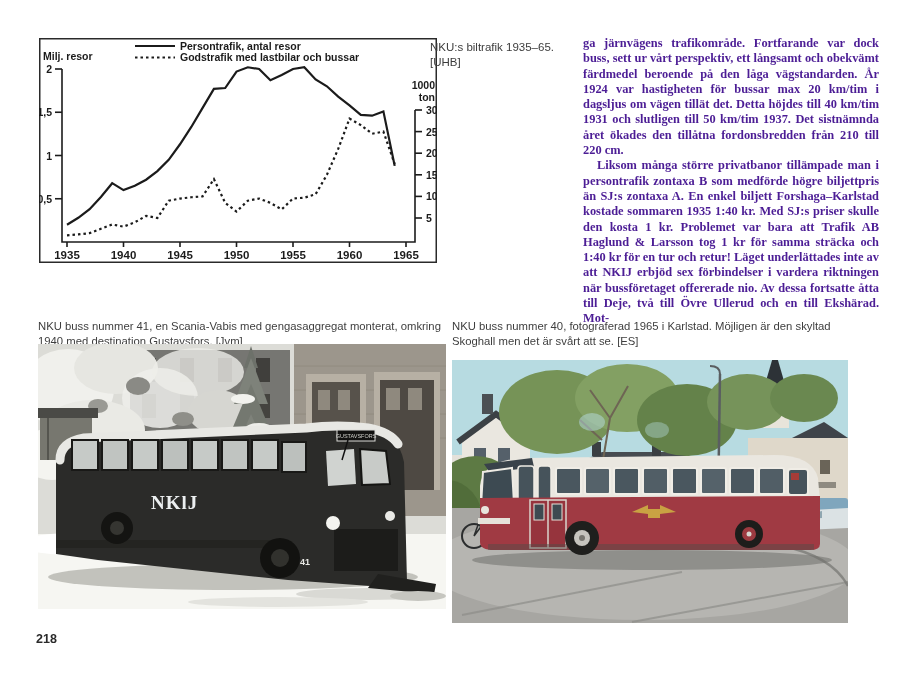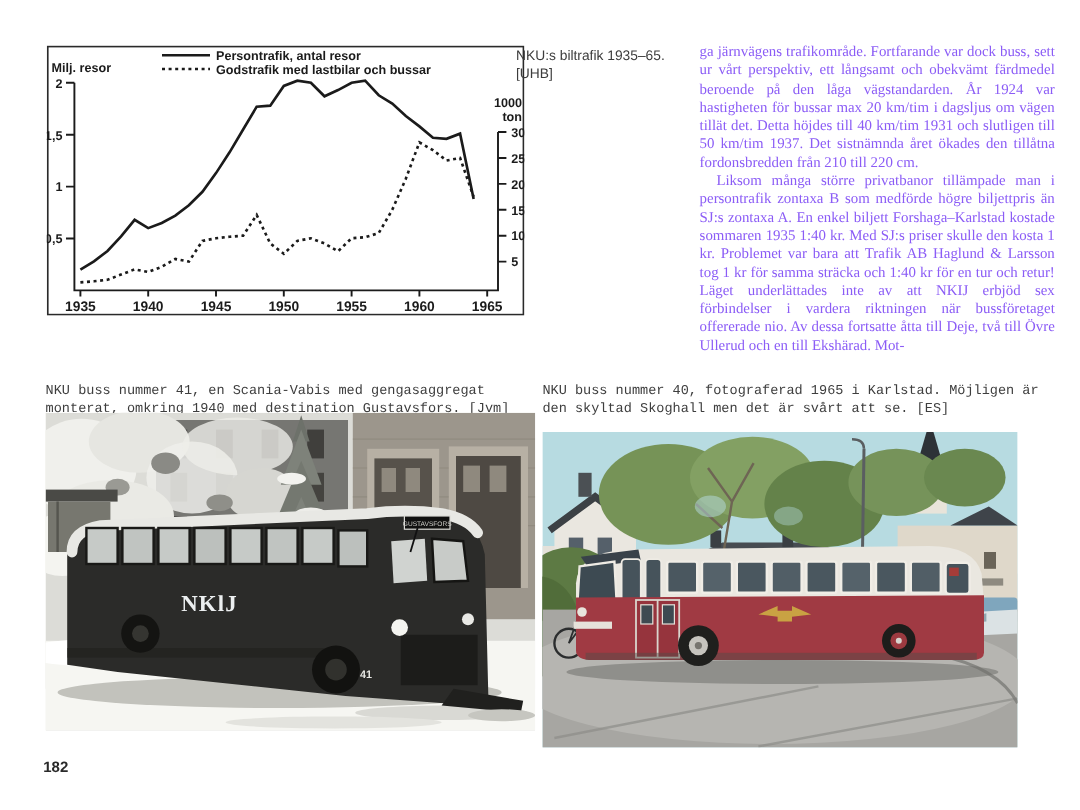--- a/index.html
+++ b/index.html
@@ -2,24 +2,24 @@
 <html><head>
 <meta charset="utf-8">
 <style>
   html,body{margin:0;padding:0;background:#ffffff;}
   .page{position:relative;width:900px;height:675px;background:#ffffff;font-family:"Liberation Sans",sans-serif;overflow:hidden;}
   .chart-wrap{position:absolute;left:39px;top:38px;}
   .chart-wrap svg{display:block;}
   .ct{font-family:"Liberation Sans",sans-serif;font-size:10.5px;font-weight:bold;fill:#1b1b1b;}
   .cx{font-size:11.5px;}
   .chart-caption{position:absolute;left:430px;top:40px;width:124px;font-size:11.5px;line-height:15px;color:#3c3c3c;}
-  .article{position:absolute;left:583px;top:36px;width:296px;font-family:"Liberation Serif",serif;font-size:12.4px;line-height:15.3px;color:#8b5cf6;text-align:justify;}
+  .article{position:absolute;left:583px;top:36px;width:296px;font-family:"Liberation Serif",serif;font-size:12.4px;line-height:15.3px;color:#4c1d95;text-align:justify;font-weight:bold;}
   .article p{margin:0;padding:0;}
   .article p.ind{text-indent:14px;}
-  .cap{position:absolute;font-size:11.3px;line-height:14.6px;color:#3e3e3e;font-family:Liberation Mono, monospace;}
+  .cap{position:absolute;font-size:11.3px;line-height:14.6px;color:#3e3e3e;}
   .left-cap{left:38px;top:319px;width:408px;}
   .right-cap{left:452px;top:319px;width:424px;}
   .photo{position:absolute;}
   .photo svg{display:block;}
   .left-photo{left:38px;top:344px;}
   .right-photo{left:452px;top:360px;}
   .page-num{position:absolute;left:36px;top:632px;font-size:12.5px;font-weight:bold;color:#2a2a2a;}
 </style>
 </head>
 <body>
@@ -271,14 +271,14 @@
         <circle cx="130" cy="178" r="17" fill="#1f1f1d"></circle>
           <circle cx="130" cy="178" r="8" fill="#c6c4be"></circle>
           <circle cx="130" cy="178" r="3" fill="#77756f"></circle>
         <circle cx="297" cy="174" r="14" fill="#1d1d1b"></circle>
           <circle cx="297" cy="174" r="7" fill="#9c3a40"></circle>
           <circle cx="297" cy="174" r="2.5" fill="#d8d6d0"></circle>
       </g>
     </svg>
   </div>
 
-  <div class="page-num">182</div>
+  <div class="page-num">218</div>
 </div>
 
 </body></html>

